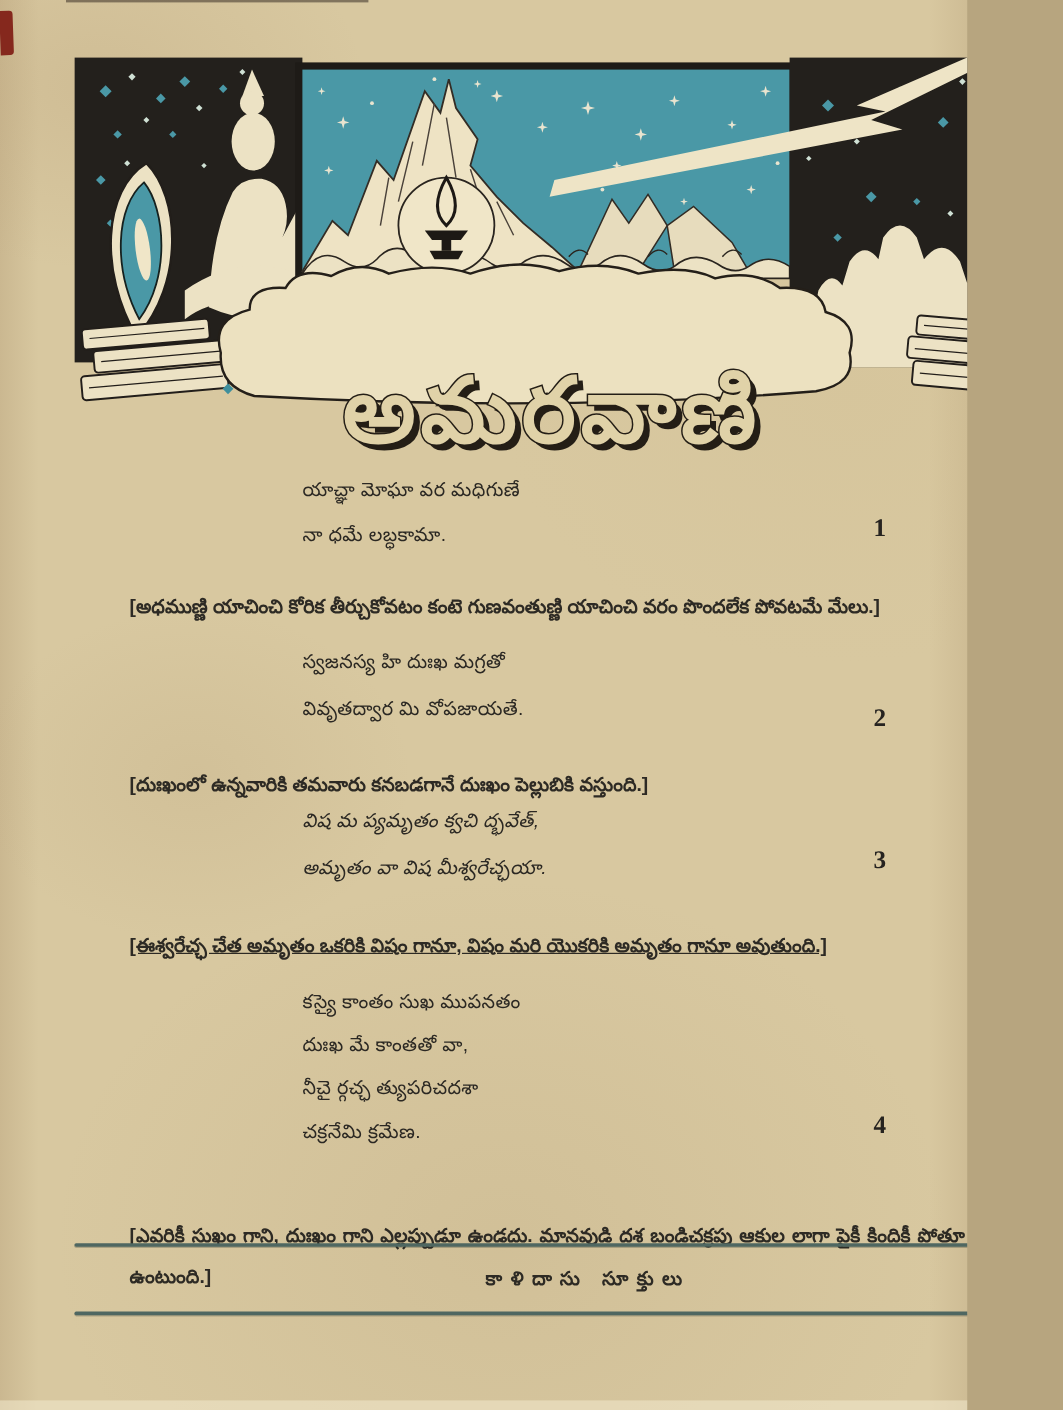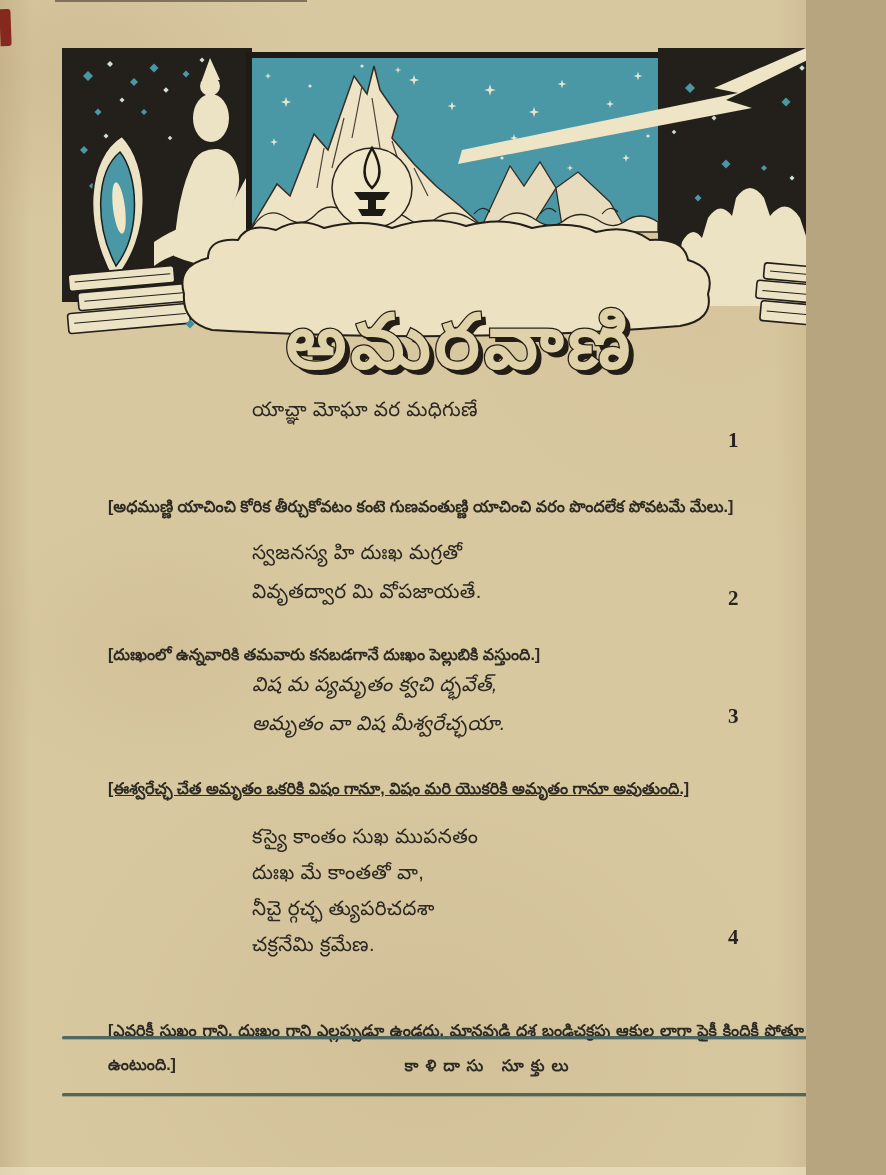--- a/index.html
+++ b/index.html
@@ -16,21 +16,21 @@
       linear-gradient(90deg, rgba(148,118,82,.20), rgba(0,0,0,0) 4%, rgba(0,0,0,0) 96%, rgba(148,118,82,.14));
   }
   .artifact{position:absolute;}
   .corner-mark{left:0;top:9px;width:11px;height:37px;background:#85281d;border-radius:0 3px 3px 0;transform:rotate(-2deg);}
   .top-hairline{left:55px;top:0;width:252px;height:2px;background:rgba(58,48,38,.55);}
   .right-hairline{left:877px;top:58px;width:2px;height:1117px;background:rgba(110,88,58,.30);}
   .bottom-strip{left:0;bottom:0;width:886px;height:8px;background:rgba(242,233,206,.55);}
 
   .banner{position:absolute;left:62px;top:46px;width:783px;height:348px;}
 
-  .verse{position:absolute;left:252px;font-size:20px;line-height:38px;letter-spacing:.3px;}
+  .verse{position:absolute;left:252px;font-size:16px;line-height:38px;letter-spacing:.3px;}
   .vline{display:block;white-space:nowrap;}
   #verse-1{top:390px;}
   #verse-2{top:533px;line-height:39px;}
   #verse-3{top:665px;line-height:39px;font-style:italic;}
   #verse-4{top:818px;line-height:36px;}
 
   .vnum{position:absolute;left:728px;font-family:"Liberation Serif","DejaVu Serif",serif;
         font-weight:bold;font-size:21px;color:#262320;}
   #num-1{top:428px;} #num-2{top:586px;} #num-3{top:704px;} #num-4{top:925px;}
 
@@ -190,20 +190,21 @@
 
       <path d="M150,284 Q120,276 122,248 Q114,220 146,212 Q146,192 176,194 Q186,176 214,184 Q238,170 262,182 Q300,172 330,182 Q370,168 404,180 Q440,170 470,182 Q510,174 534,186 Q566,178 588,194 Q622,192 626,214 Q654,222 646,248 Q652,274 618,280 Q400,298 150,284 Z" fill="#ece1c0" stroke="#241f19" stroke-width="2"></path>
 
       <text x="403" y="327" text-anchor="middle" font-size="76" font-weight="bold" letter-spacing="4" fill="#241e16" font-family="Liberation Sans, DejaVu Sans, sans-serif">అమరవాణి</text>
       <text x="398" y="322" text-anchor="middle" font-size="76" font-weight="bold" letter-spacing="4" fill="#e0d2a8" stroke="#241e16" stroke-width="2.5" paint-order="stroke" font-family="Liberation Sans, DejaVu Sans, sans-serif">అమరవాణి</text>
     </svg>
   </div>
 
   <div class="verse" id="verse-1">
     <span class="vline">యాచ్ఞా మోఘా వర మధిగుణే</span>
+    <span class="vline">నా ధమే లబ్ధకామా.</span>
   </div>
   <span class="vnum" id="num-1">1</span>
   <p class="commentary" id="comm-1">[అధముణ్ణి యాచించి కోరిక తీర్చుకోవటం కంటె గుణవంతుణ్ణి యాచించి వరం పొందలేక పోవటమే మేలు.]</p>
 
   <div class="verse" id="verse-2">
     <span class="vline">స్వజనస్య హి దుఃఖ మగ్రతో</span>
     <span class="vline">వివృతద్వార మి వోపజాయతే.</span>
   </div>
   <span class="vnum" id="num-2">2</span>
   <p class="commentary" id="comm-2">[దుఃఖంలో ఉన్నవారికి తమవారు కనబడగానే దుఃఖం పెల్లుబికి వస్తుంది.]</p>

